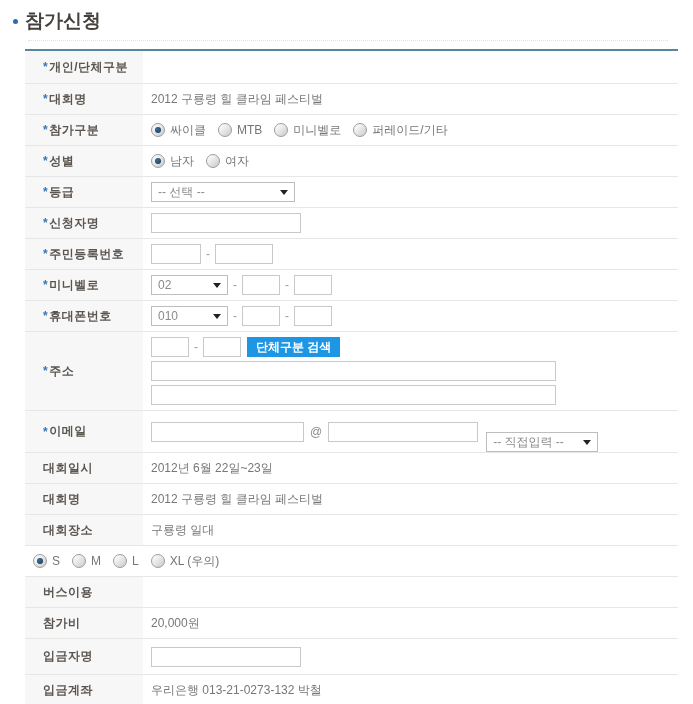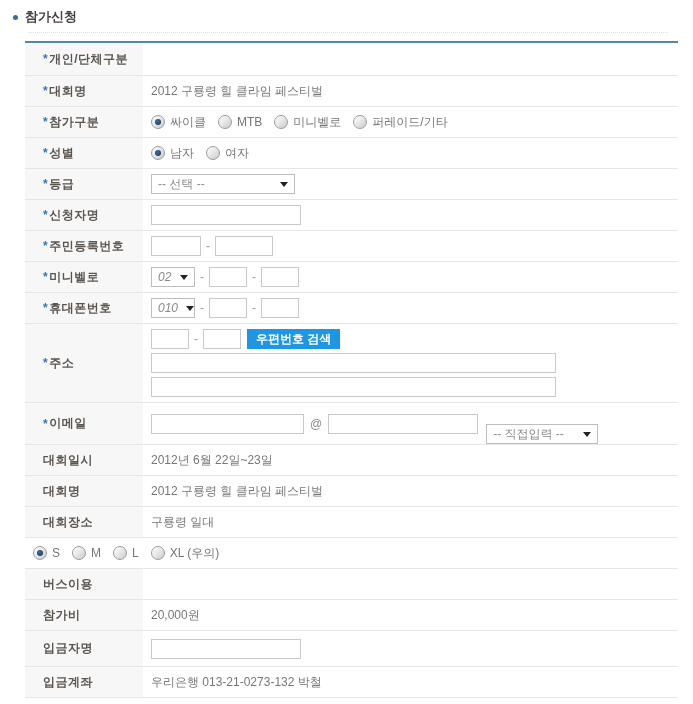--- a/index.html
+++ b/index.html
@@ -3,21 +3,21 @@
 <meta charset="utf-8">
 <style>
   html,body { margin:0; padding:0; background:#fff; }
   body {
     width:693px; height:704px; overflow:hidden;
     font-family:"Liberation Sans","DejaVu Sans",sans-serif;
     font-size:12px; color:#6e6e6e;
   }
   .page-title {
     display:flex; align-items:center; margin:8px 0 0 13px;
-    font-weight:bold; font-size:13px; color:#46413d;
+    font-weight:bold; font-size:19px; color:#46413d;
     padding-bottom:6px;
   }
   .bullet { width:5px; height:5px; border-radius:50%; background:#2b6dad; margin-right:7px; }
   .title-sep { margin-left:28px; width:640px; border-bottom:1px dotted #e0e0e0; }
 
   .form-table { margin-left:25px; width:653px; border-top:2px solid #5586a3; margin-top:8px; }
   .row { display:flex; border-bottom:1px solid #e6e6e6; min-height:30px; }
   .row.h32 { min-height:32px; }
   .row.h35 { min-height:35px; }
   .row.h75 { min-height:75px; }
@@ -64,21 +64,21 @@
   .addr-line1 { display:flex; align-items:center; }
   .value-text { color:#777; }
   .btn-area { width:653px; margin:14px 0 0 25px; text-align:center; }
   .btn {
     display:inline-block; height:35px; line-height:35px; padding:0 20px;
     color:#fff; font-weight:bold; font-size:13px; cursor:pointer; text-align:center;
   }
   .btn-confirm { background:#1e96e4; margin-right:4px; }
   .btn-cancel { background:#b1b1b1; }
   .w145{width:145px;} .w150{width:150px;} .w50{width:50px;} .w58{width:58px;}
-  .w38{width:38px;} .w55{width:44px;font-style:italic;} .w130{width:144px;} .w112{width:112px;}
+  .w38{width:38px;} .w55{width:77px;} .w130{width:144px;} .w112{width:112px;}
   .w405{width:405px;} .w153{width:153px;}
 </style>
 </head>
 <body>
 
 <div class="page-title">
   <span class="bullet"></span>
   <span>참가신청</span>
 </div>
 <div class="title-sep"></div>
@@ -205,21 +205,21 @@
     <div class="cell-label">
       <span class="star">*</span>
       <span>주소</span>
     </div>
     <div class="cell-value">
       <div class="addr-lines">
         <div class="addr-line1">
           <input class="inp w38" style="">
           <span class="dash">-</span>
           <input class="inp w38" style="">
-          <span class="zip-btn">우편번호 검색</span>
+          <span class="zip-btn">단체구분 검색</span>
         </div>
         <input class="inp w405" style="">
         <input class="inp w405" style="">
       </div>
     </div>
   </div>
 
   <div class="row">
     <div class="cell-label">
       <span class="star">*</span>

